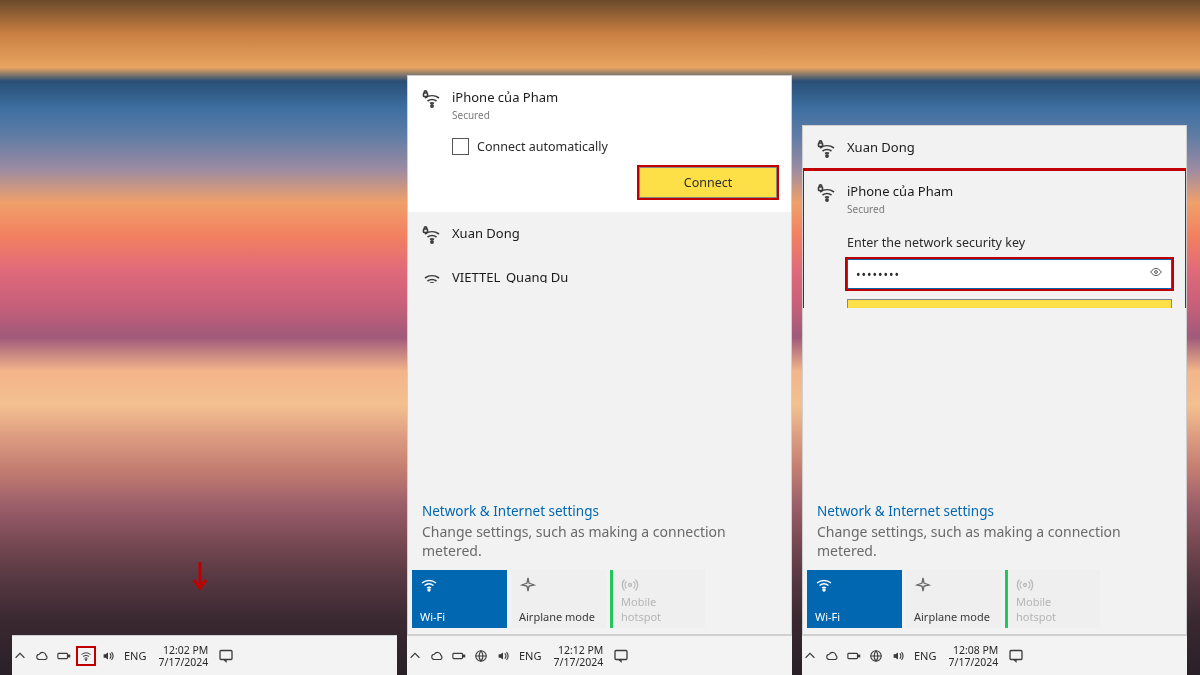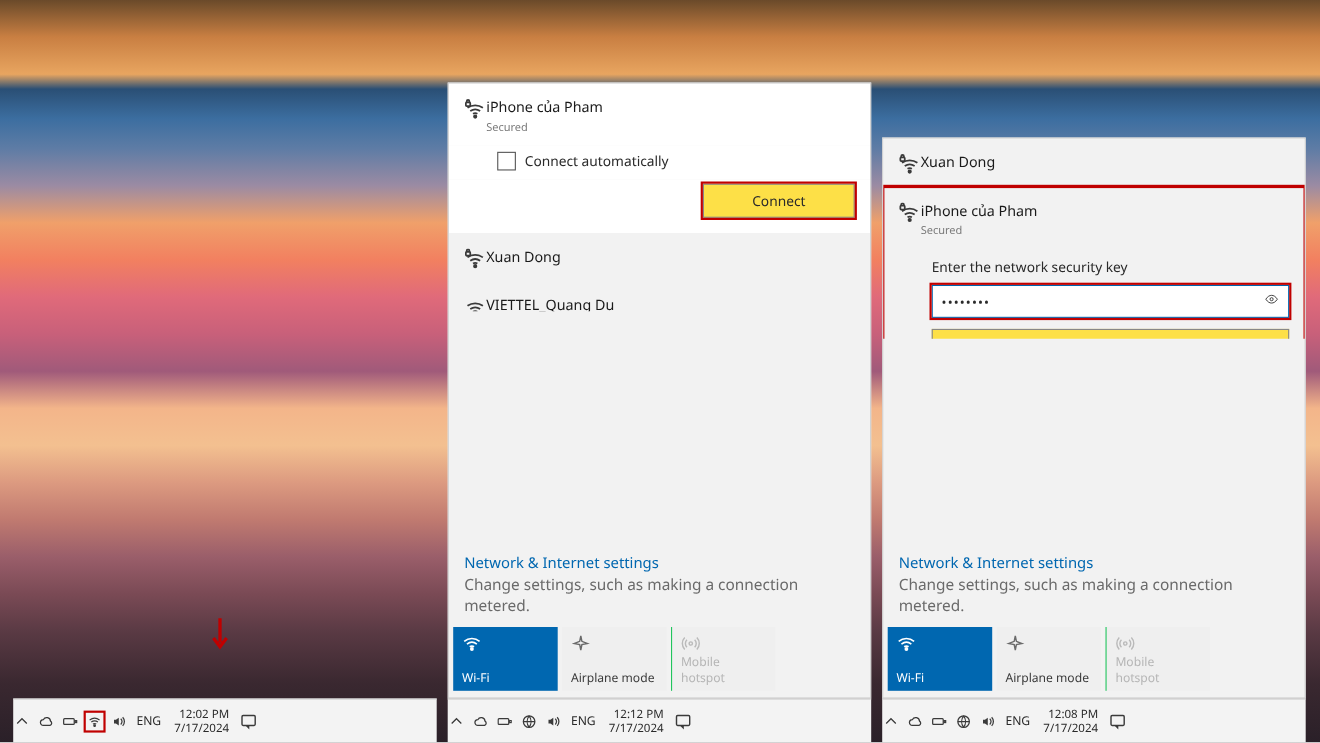--- a/index.html
+++ b/index.html
@@ -49,21 +49,21 @@
   
   .flyout {
     background:#f2f2f2;
     color:#2b2b2b;
     display:flex; flex-direction:column;
     border:1px solid #cfcfcf;
     position:relative;
   }
   .netlist { flex:1; overflow:hidden; }
   .netitem {
-    display:flex; gap:0; padding:12px 14px 10px 14px;
+    display:flex; gap:10px; padding:12px 14px 10px 14px;
     align-items:flex-start;
     background:#f2f2f2;
   }
   .netitem.sel { background:#ffffff; }
   .netitem .wifi-ico { width:20px; height:20px; flex-shrink:0; margin-top:2px; }
   .netitem .meta { flex:1; }
   .netitem .name { font-size:13px; color:#1a1a1a; }
   .netitem .sub { font-size:10px; color:#7a7a7a; margin-top:2px; }
   .chk { display:flex; align-items:center; gap:8px; padding:6px 14px 8px 44px; font-size:12.5px; background:#fff; }
   .chk .box { width:17px; height:17px; border:1px solid #555; background:#fff; flex-shrink:0; }
@@ -78,21 +78,21 @@
   .settings .title { color:#0067b0; font-size:13.5px; margin-bottom:2px; }
   .settings .sub { color:#6a6a6a; font-size:14px; }
   .qa { display:flex; padding:4px 4px 6px 4px; gap:4px; }
   .tile {
     width:95px; height:58px; padding:6px 8px 4px 8px;
     display:flex; flex-direction:column; justify-content:space-between;
     font-size:11px; background:#efefef;
   }
   .tile.on { background:#0067b0; color:#fff; }
   .tile.off { color:#3a3a3a; }
-  .tile.dis { color:#b5b5b5; border-left:1px solid #22c55e; }
+  .tile.dis { color:#b5b5b5; border-left:3px solid #22c55e; }
   .tile .ticon { width:18px; height:18px; }
   .tile.on svg { stroke:#fff; }
   .tile.off svg, .tile.dis svg { stroke:#6a6a6a; }
   .tile.dis svg { stroke:#bababa; }
 
   
   .pwblock { padding:2px 14px 10px 44px; font-size:12.5px; }
   .pwblock .lbl { margin:6px 0 8px 0; color:#2a2a2a; }
   .pwin {
     width:100%; height:30px; border:1px solid #0067b0;

